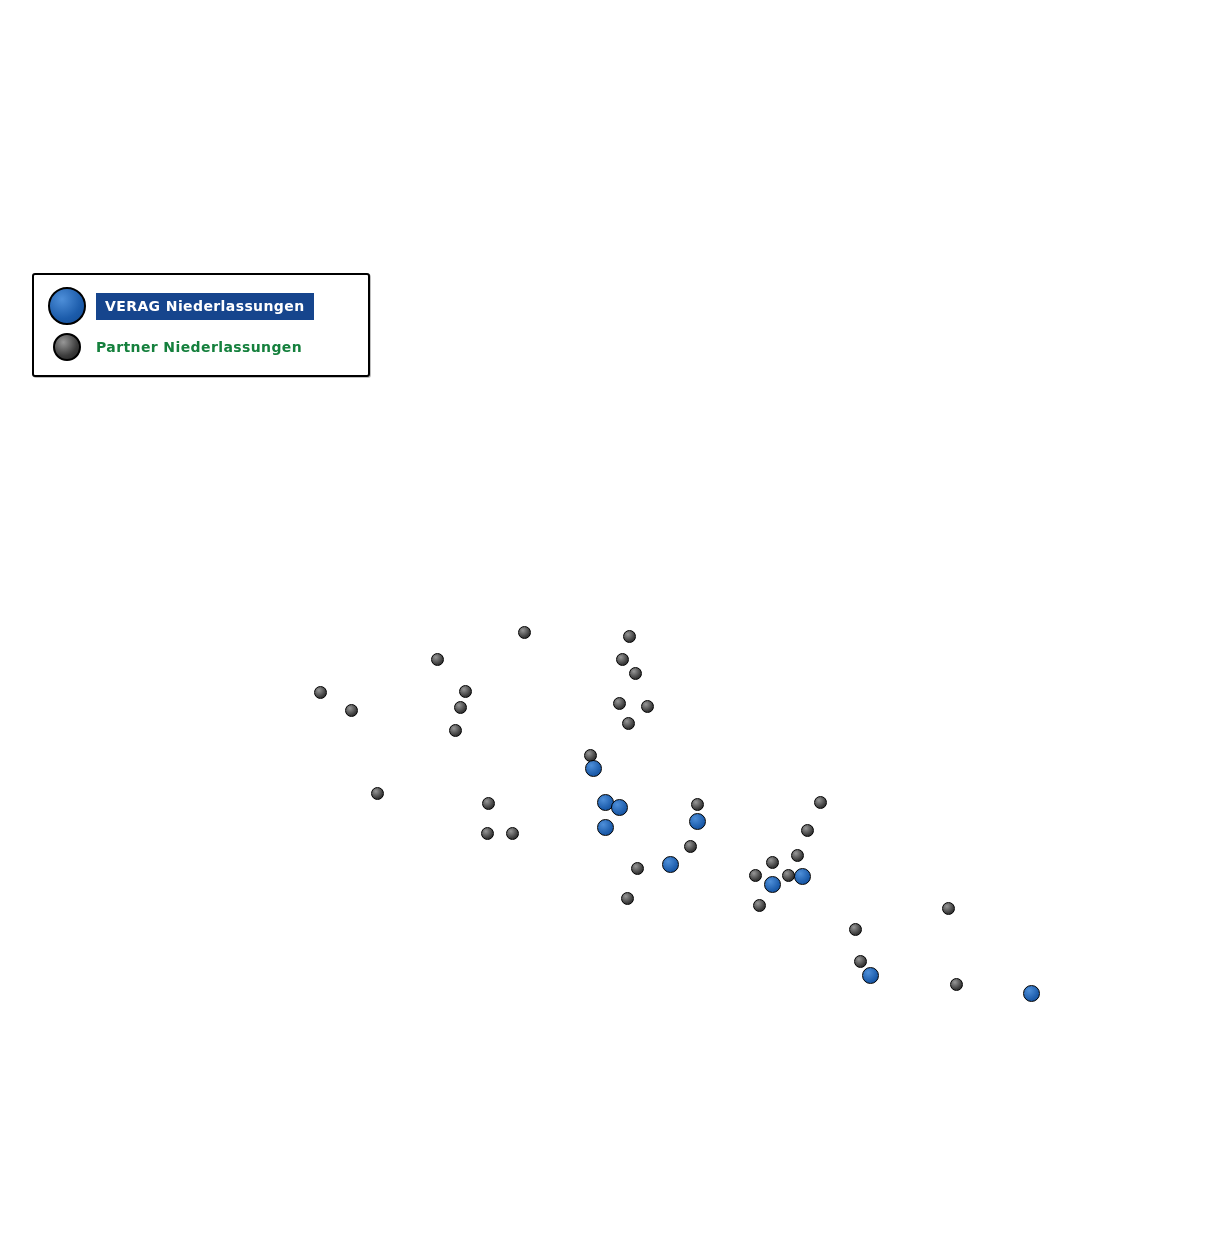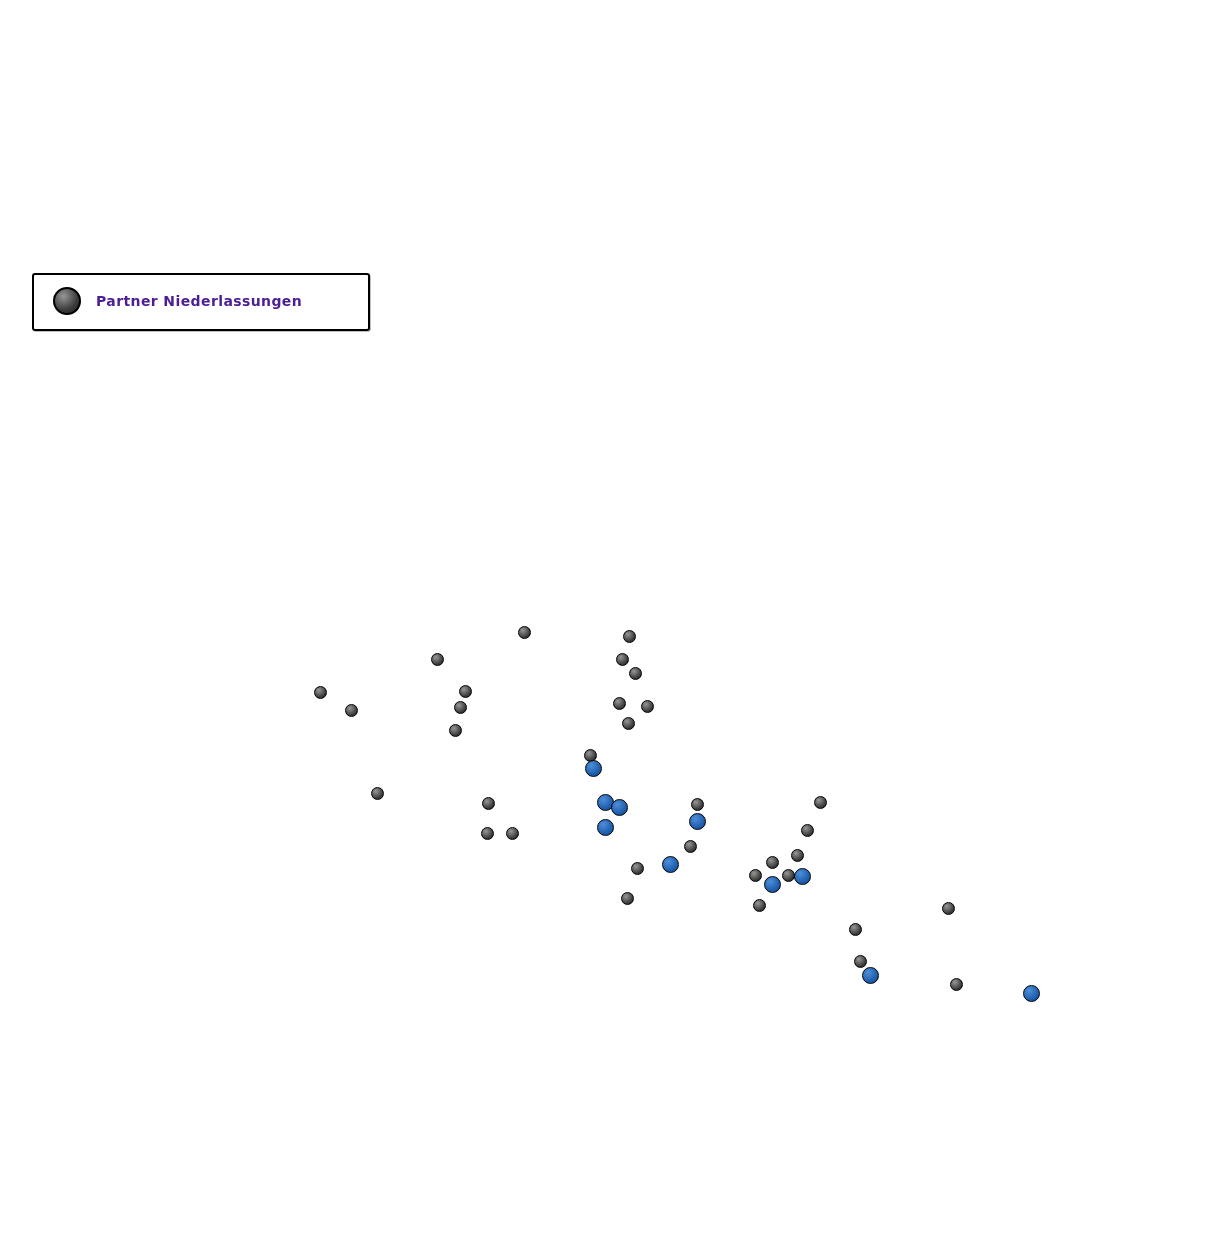--- a/index.html
+++ b/index.html
@@ -57,21 +57,21 @@
     letter-spacing: 0.4px;
     margin-left: 6px;
     white-space: nowrap;
   }
   .legend-label.verag {
     color: #ffffff;
     background: #16458d;
     padding: 5px 9px 6px 9px;
   }
   .legend-label.partner {
-    color: #4c1d95;
+    color: #15803d;
     padding: 5px 0 6px 0;
   }
 
   
   .map-layer {
     position: absolute;
     left: 0;
     top: 0;
     width: 1218px;
     height: 1245px;
@@ -134,17 +134,23 @@
     <div class="marker partner" style="left: 848.5px; top: 922.5px; width: 13px; height: 13px;"></div>
     <div class="marker partner" style="left: 853.5px; top: 954.5px; width: 13px; height: 13px;"></div>
     <div class="marker verag" style="left: 861.5px; top: 966.5px; width: 17px; height: 17px;"></div>
     <div class="marker partner" style="left: 949.5px; top: 977.5px; width: 13px; height: 13px;"></div>
     <div class="marker verag" style="left: 1022.5px; top: 984.5px; width: 17px; height: 17px;"></div>
   </div>
 
 <div class="legend">
   <div class="legend-row">
     <span class="legend-icon-wrap">
+      <span class="legend-circle verag"></span>
+    </span>
+    <span class="legend-label verag">VERAG Niederlassungen</span>
+  </div>
+  <div class="legend-row">
+    <span class="legend-icon-wrap">
       <span class="legend-circle partner"></span>
     </span>
     <span class="legend-label partner">Partner Niederlassungen</span>
   </div>
 </div>
 
 </body></html>

